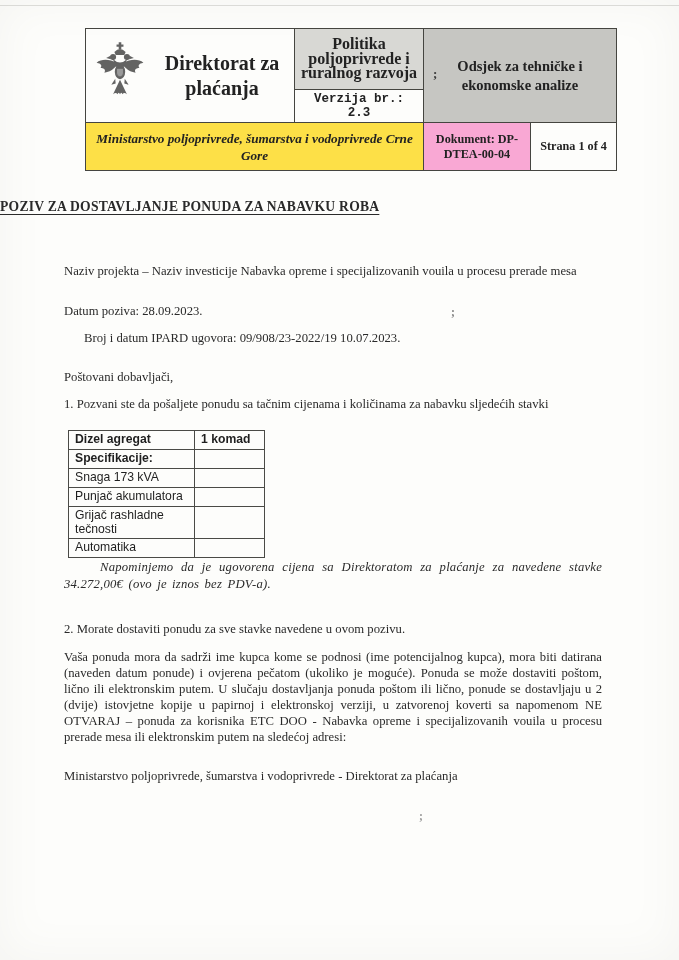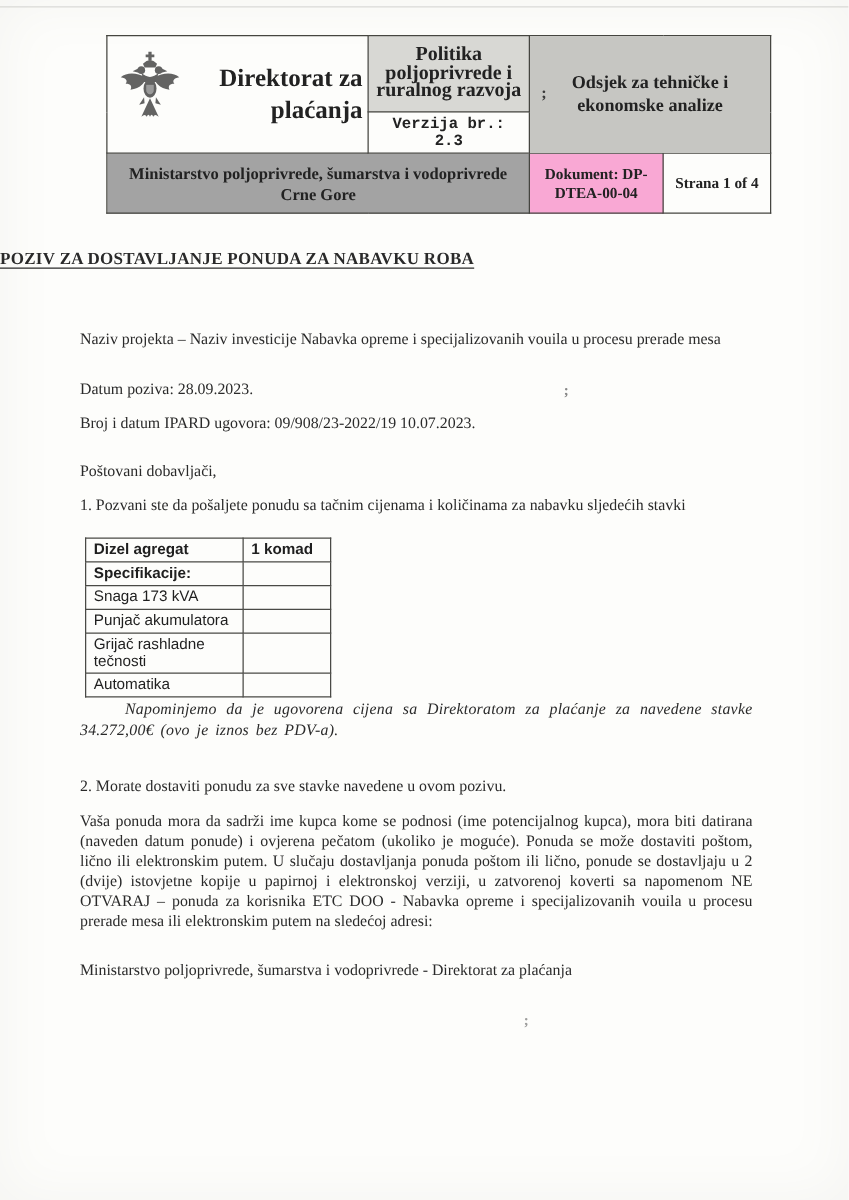--- a/index.html
+++ b/index.html
@@ -13,40 +13,40 @@
   }
   .scan-edge-top{position:absolute;top:5px;left:0;width:100%;height:1px;
     background:rgba(150,150,142,0.30);}
   
   .hdr{position:absolute;left:85px;top:28px;border-collapse:collapse;table-layout:fixed;}
   .hdr td{border:1.6px solid #454540;vertical-align:middle;text-align:center;
     font-weight:bold;padding:2px 4px;color:#222;}
   .c-logo{width:200px;}
   .logo-wrap{display:flex;align-items:center;gap:8px;padding:2px 0 2px 4px;}
   .logo-wrap svg{flex:0 0 auto;}
-  .org{flex:1;font-size:20px;line-height:25px;text-align:right;}
+  .org{flex:1;font-size:20px;line-height:25px;text-align:center;}
   .c-policy{width:120px;height:56px;background:#d8d8d4;font-size:16px;line-height:14.5px;}
   .c-version{height:28px;font-size:12.5px;background:#fdfdfb;font-family:Liberation Mono, monospace;}
   .c-dept{background:#c6c6c2;font-size:14.5px;line-height:19px;position:relative;}
-  .c-ministry{background:#a3a3a3;font-size:13.2px;line-height:17px;height:43px;}
+  .c-ministry{background:#fde047;font-size:13.2px;line-height:17px;height:43px;font-style:italic;}
   .c-doc{font-size:12.2px;line-height:15px;background:#f9a8d4;}
   .c-page{font-size:12.2px;background:#fdfdfb;vertical-align:top;padding-top:6px;}
   .dept-mark{position:absolute;left:9px;top:50%;transform:translateY(-62%);
     font-size:13px;font-weight:bold;color:#3b3b3b;}
   
   .t{position:absolute;left:64px;width:538px;font-size:12.7px;line-height:16.2px;
     text-align:justify;}
   .center-title{left:0;width:679px;text-align:left;font-weight:bold;
     font-size:13.6px;letter-spacing:0.25px;}
   .center-title span{text-decoration:underline;text-underline-offset:3px;
     text-decoration-thickness:1.4px;}
   .pos-title{top:199px;}
   .pos-project{top:263px;}
   .pos-datum{top:303px;}
-  .pos-broj{top:330px;}
+  .pos-broj{top:330px;margin-left:20px;}
   .pos-salut{top:369px;}
   .pos-item1{top:396px;}
   .pos-note{top:559px;font-style:italic;text-indent:36px;line-height:16.8px;
     letter-spacing:0.2px;word-spacing:2px;}
   .pos-item2{top:621px;}
   .pos-delivery{top:650px;line-height:15.9px;}
   .pos-address{top:768px;text-align:left;}
   
   .spec{position:absolute;left:68px;top:430px;border-collapse:collapse;
     table-layout:fixed;font-family:"Liberation Sans","DejaVu Sans",sans-serif;

